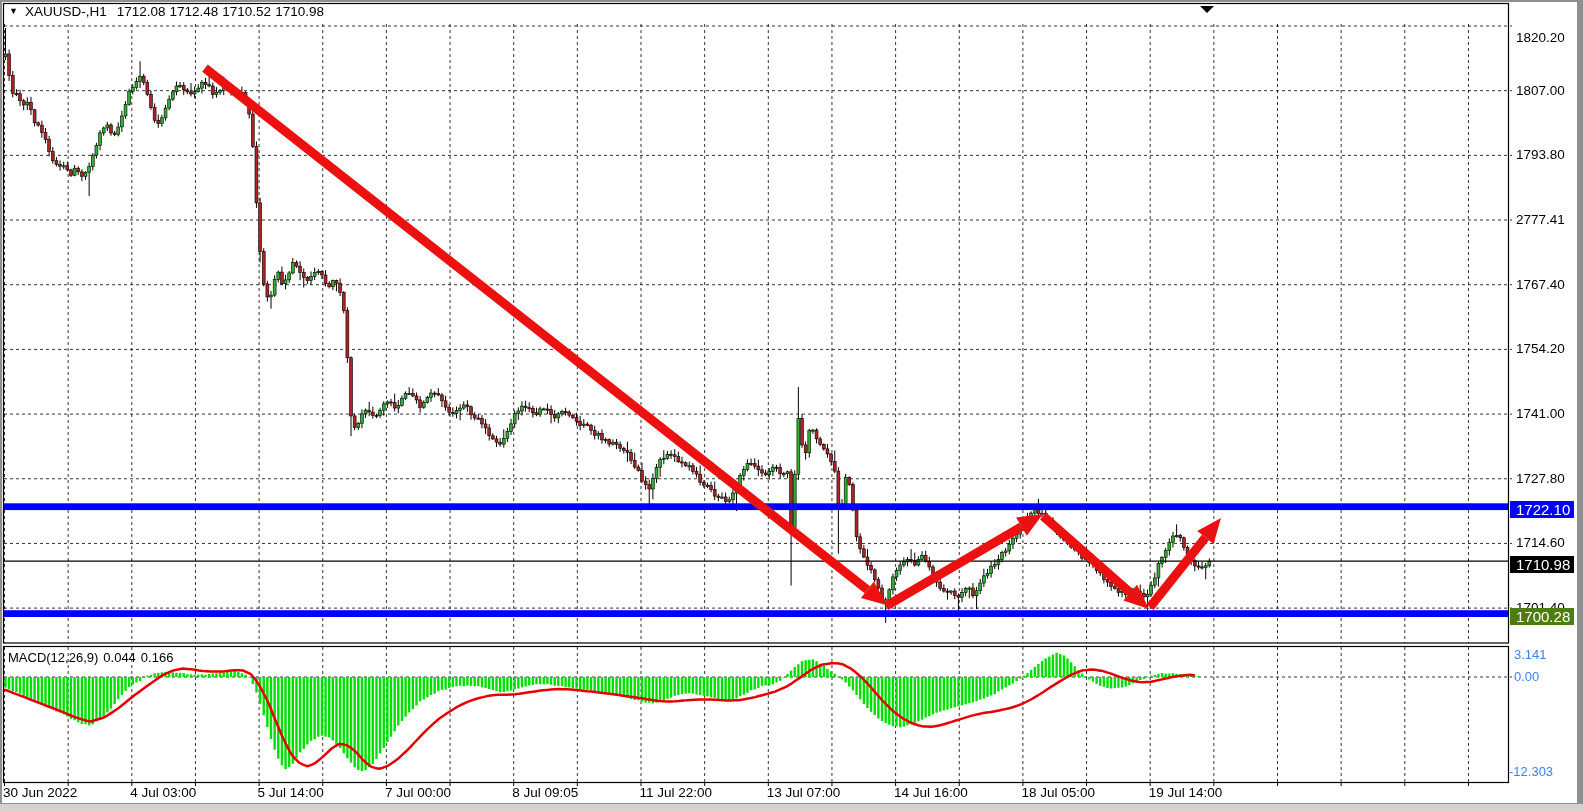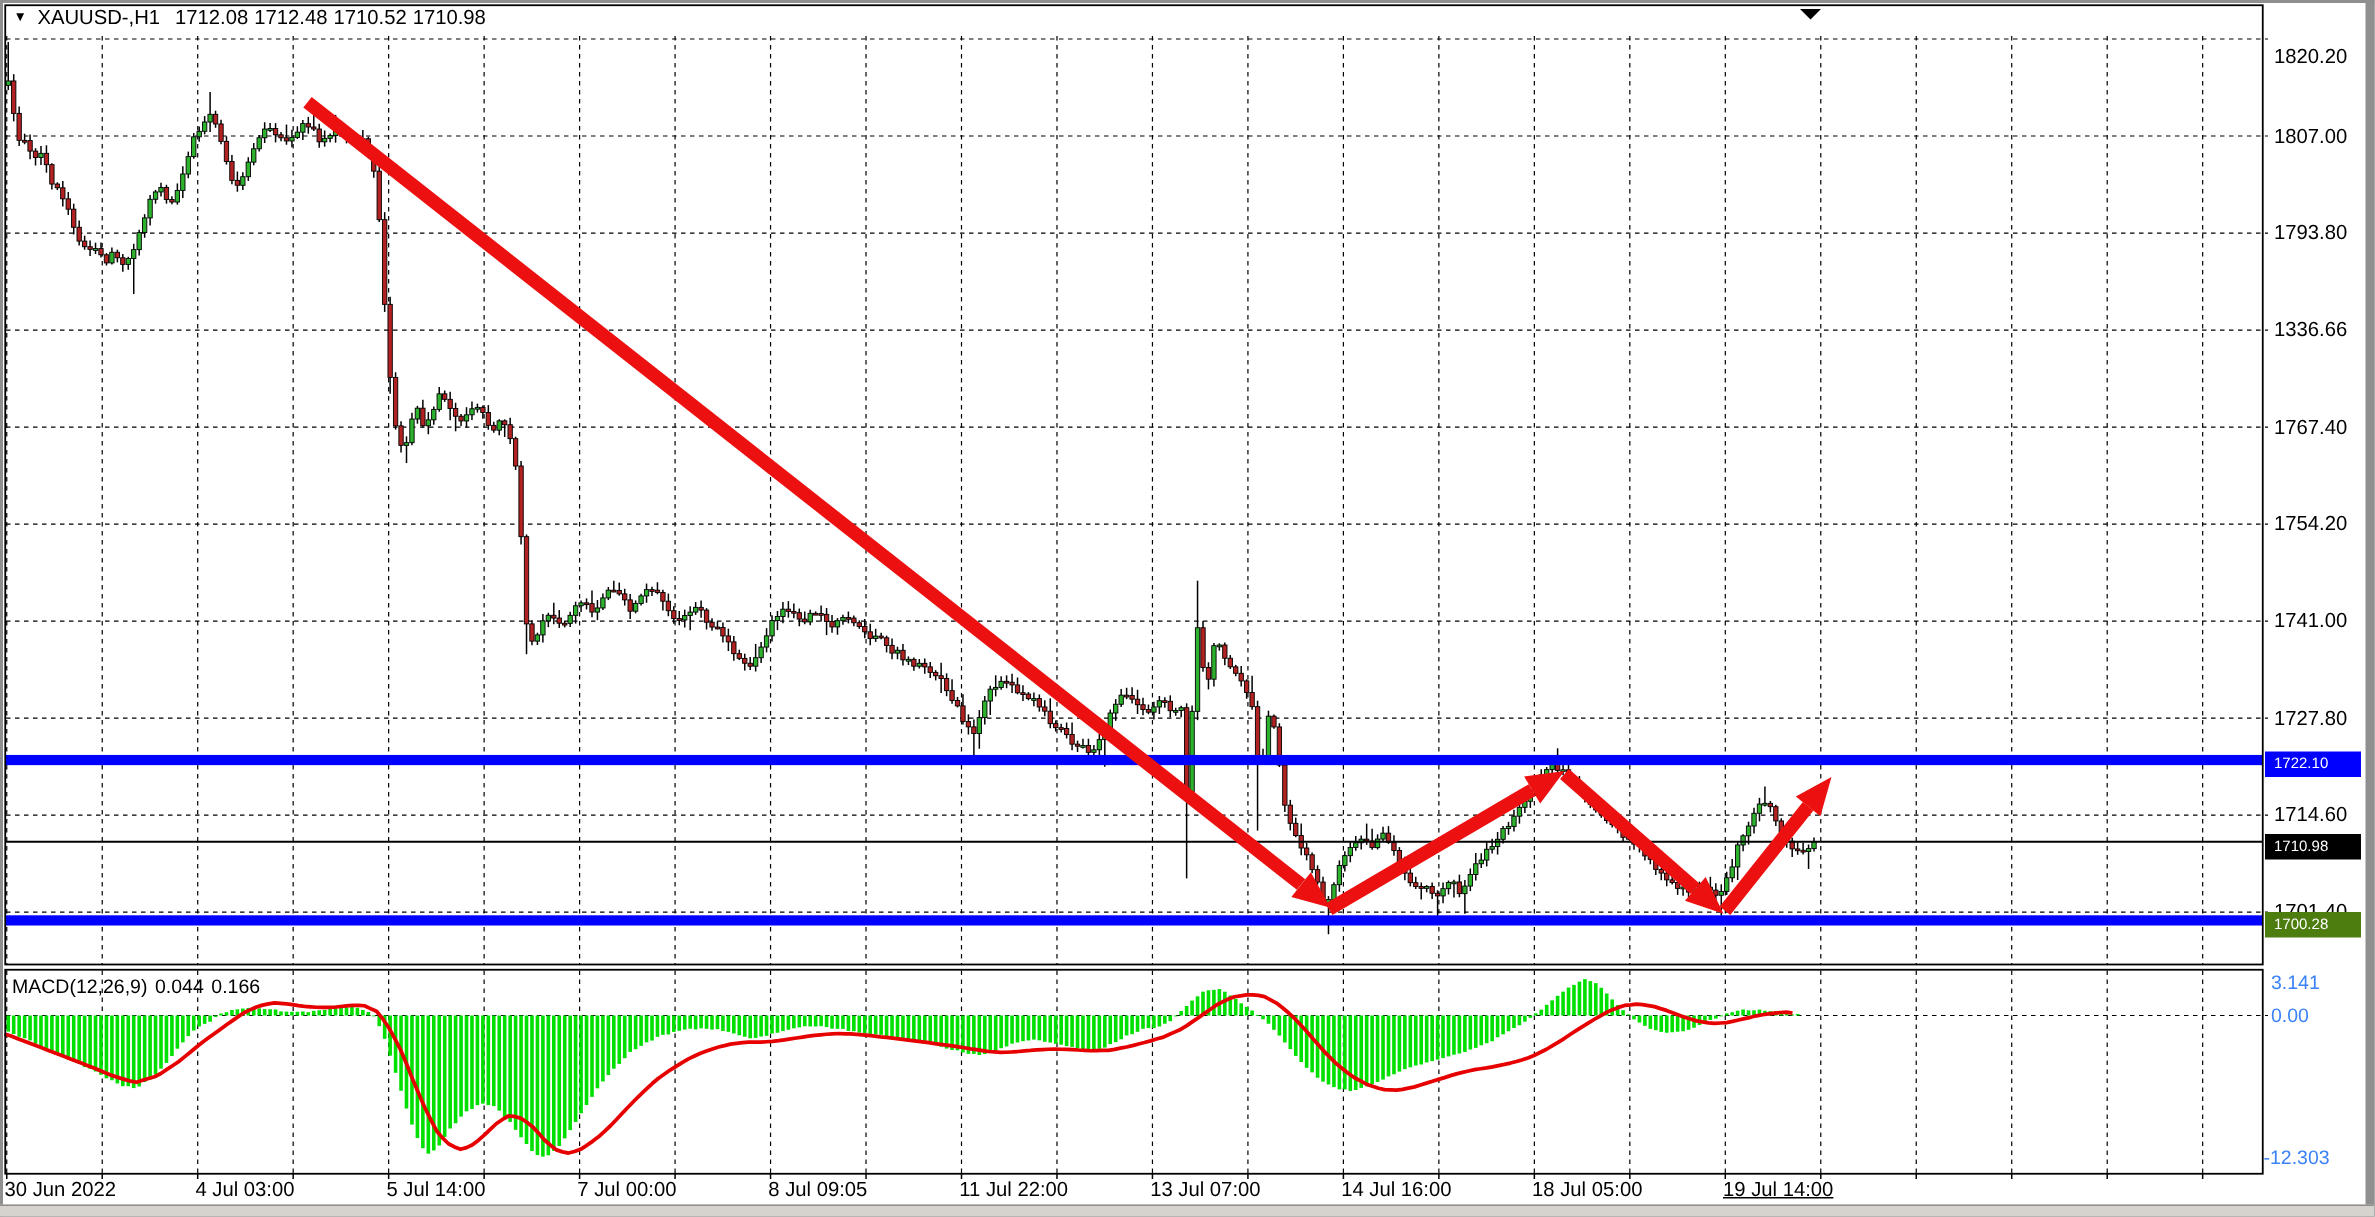--- a/index.html
+++ b/index.html
@@ -11,21 +11,21 @@
   #frame-right{left:1577px;top:0;width:6px;height:811px;}
   #frame-bottom{left:0;top:803px;width:1583px;height:8px;background:#d6d3ce;border-top:1px solid #8f8f8f;}
   svg{position:absolute;left:0;top:0;}
   #title{position:absolute;left:9px;top:4px;font-size:13.5px;color:#000;white-space:nowrap;z-index:5;}
   #title .tri{font-size:9px;vertical-align:2px;margin-right:7px;}
   #title span.v{margin-right:4px;}
   #title .sym{margin-right:10px;}
   #macd-title{position:absolute;left:8px;top:650px;font-size:13px;color:#000000;white-space:nowrap;z-index:5;}
   #macd-title span{margin-right:5px;}
   .plabel{position:absolute;left:1516px;font-size:13.5px;color:#000;line-height:16px;white-space:nowrap;z-index:3;}
-  .pbox{position:absolute;left:1510px;width:64px;height:17px;color:#fff;font-size:10px;line-height:17px;
+  .pbox{position:absolute;left:1510px;width:64px;height:17px;color:#fff;font-size:15px;line-height:17px;
         padding-left:6px;box-sizing:border-box;z-index:4;}
   .mlabel{position:absolute;left:1514px;font-size:13px;color:#3b82f6;line-height:14px;white-space:nowrap;z-index:3;}
   .tlabel{position:absolute;top:785px;font-size:13.5px;color:#000;white-space:nowrap;z-index:3;}
 </style>
 </head>
 <body>
 
 <div id="screen">
 
   <div id="title">
@@ -1141,21 +1141,21 @@
         <rect x="3.5" y="3.5" width="1505" height="639.5" fill="none" stroke="#000" stroke-width="1.2"></rect>
         <rect x="3.5" y="646.5" width="1505" height="136" fill="none" stroke="#000" stroke-width="1.2"></rect>
       </g>
       <polygon points="1200,6 1214,6 1207,13" fill="#000"></polygon>
     </svg>
 
   <div id="price-axis">
       <div class="plabel" style="top: 30px;">1820.20</div>
       <div class="plabel" style="top: 82.68px;">1807.00</div>
       <div class="plabel" style="top: 147.36px;">1793.80</div>
-      <div class="plabel" style="top: 212.04px;">1336.66</div>
+      <div class="plabel" style="top: 212.04px;">2777.41</div>
       <div class="plabel" style="top: 276.72px;">1767.40</div>
       <div class="plabel" style="top: 341.4px;">1754.20</div>
       <div class="plabel" style="top: 406.08px; text-align: right;">1741.00</div>
       <div class="plabel" style="top: 470.76px;">1727.80</div>
       <div class="plabel" style="top: 535.44px;">1714.60</div>
       <div class="plabel" style="top: 600.12px;">1701.40</div>
       <div class="pbox" style="top: 501.19px; background: rgb(0, 0, 255);">1722.10</div>
       <div class="pbox" style="top: 608.108px; background: #4d7c0f;">1700.28</div>
       <div class="pbox" style="top: 555.678px; background: rgb(0, 0, 0);">1710.98</div>
     </div>
@@ -1167,20 +1167,20 @@
   <div id="time-axis">
       <div class="tlabel" style="left: 3px;">30 Jun 2022</div>
       <div class="tlabel" style="left: 130.3px;">4 Jul 03:00</div>
       <div class="tlabel" style="left: 257.6px;">5 Jul 14:00</div>
       <div class="tlabel" style="left: 384.9px;">7 Jul 00:00</div>
       <div class="tlabel" style="left: 512.2px;">8 Jul 09:05</div>
       <div class="tlabel" style="left: 639.5px;">11 Jul 22:00</div>
       <div class="tlabel" style="left: 766.8px;">13 Jul 07:00</div>
       <div class="tlabel" style="left: 894.1px;">14 Jul 16:00</div>
       <div class="tlabel" style="left: 1021.4px;">18 Jul 05:00</div>
-      <div class="tlabel" style="left: 1148.7px; text-decoration: underline;">19 Jul 14:00</div>
+      <div class="tlabel" style="left: 1148.7px;">19 Jul 14:00</div>
     </div>
 
   <div id="frame-top" class="frame"></div>
   <div id="frame-left" class="frame"></div>
   <div id="frame-right" class="frame"></div>
   <div id="frame-bottom" class="frame"></div>
 </div>
 
 </body></html>

